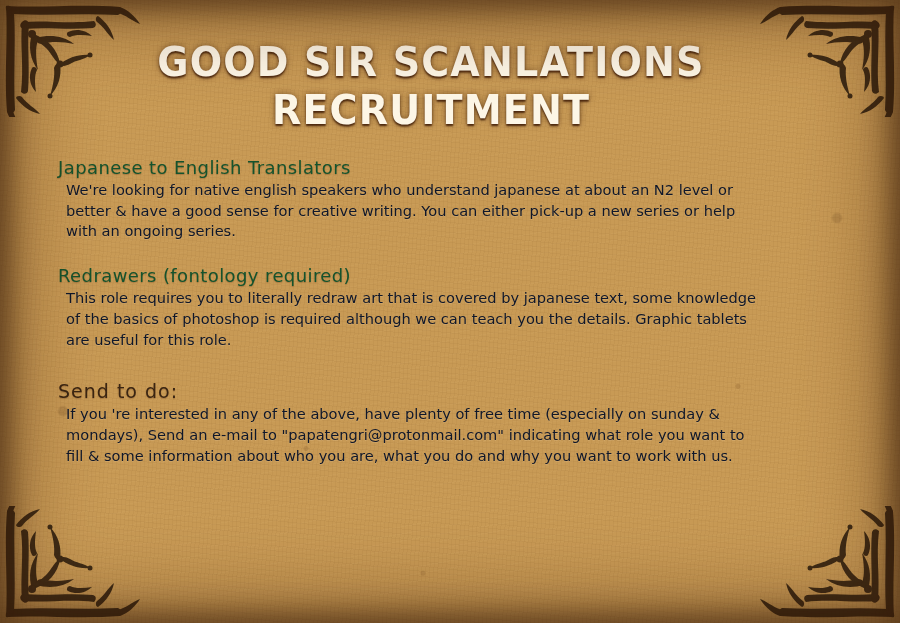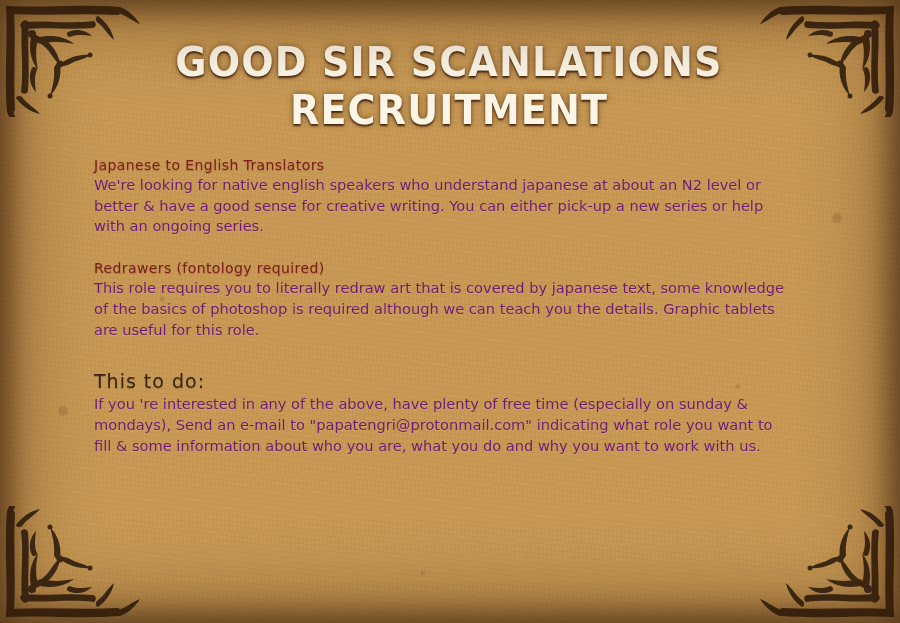--- a/index.html
+++ b/index.html
@@ -74,21 +74,21 @@
     opacity: 0.92;
   }
   .corner.tl { top: 2px;  left: 2px; }
   .corner.tr { top: 2px;  right: 2px; transform: scaleX(-1); }
   .corner.bl { bottom: 2px; left: 2px; transform: scaleY(-1); }
   .corner.br { bottom: 2px; right: 2px; transform: scale(-1,-1); }
 
   #content {
     position: absolute;
     inset: 0;
-    padding: 30px 90px 20px 88px;
+    padding: 30px 90px 20px 52px;
     box-sizing: border-box;
   }
 
   #title {
     margin: 8px 0 0 0;
     text-align: center;
     font-family: "DejaVu Sans", sans-serif;
     font-weight: 700;
     font-size: 41px;
     letter-spacing: 1.2px;
@@ -103,37 +103,38 @@
   #intro {
     margin: 36px 0 0 6px;
     font-size: 15.5px;
     color: #2d1c0c;
     letter-spacing: 0.2px;
     text-shadow: 0 1px 0 rgba(255,238,210,0.18);
   }
 
   .section { margin: 23px 0 0 6px; }
   .section-heading {
-    font-size: 14px;
-    color: #7f1d1d;
+    font-size: 18px;
+    color: #14532d;
     margin: 0 0 2px 0;
     letter-spacing: 0.4px;
     text-shadow: 0 1px 1px rgba(80,30,10,0.25);
   }
   .section-heading.plain {
     color: #3a2512;
     font-size: 19px;
     letter-spacing: 1px;
   }
   .section-body {
     font-size: 14.6px;
     line-height: 1.42;
-    color: #701a75;
+    color: #0f172a;
     max-width: 690px;
     text-shadow: 0 1px 0 rgba(255,238,210,0.15);
+    margin-left: 8px;
   }
 </style>
 </head>
 <body>
 
 <div id="page">
 
   <div id="paper-texture"></div>
   <div id="paper-blotches"></div>
 
@@ -242,21 +243,21 @@
 
     <div class="section">
       <div class="section-heading">Redrawers (fontology required)</div>
       <div class="section-body">This role requires you to literally redraw art that is covered by japanese text, some knowledge of the basics of photoshop is required although we can teach you the details. Graphic tablets are useful for this role.</div>
     </div>
 
     <div class="section">
     </div>
 
     <div class="section" style="margin-top:30px;">
-      <div class="section-heading plain">This to do:</div>
+      <div class="section-heading plain">Send to do:</div>
       <div class="section-body">If you 're interested in any of the above, have plenty of free time (especially on sunday &amp; mondays), Send an e-mail to "papatengri@protonmail.com" indicating what role you want to fill &amp; some information about who you are, what you do and why you want to work with us.</div>
 
     </div>
 
   </div>
 
   <div id="edge-dark"></div>
   <div id="frame-border"></div>
 </div>
 

